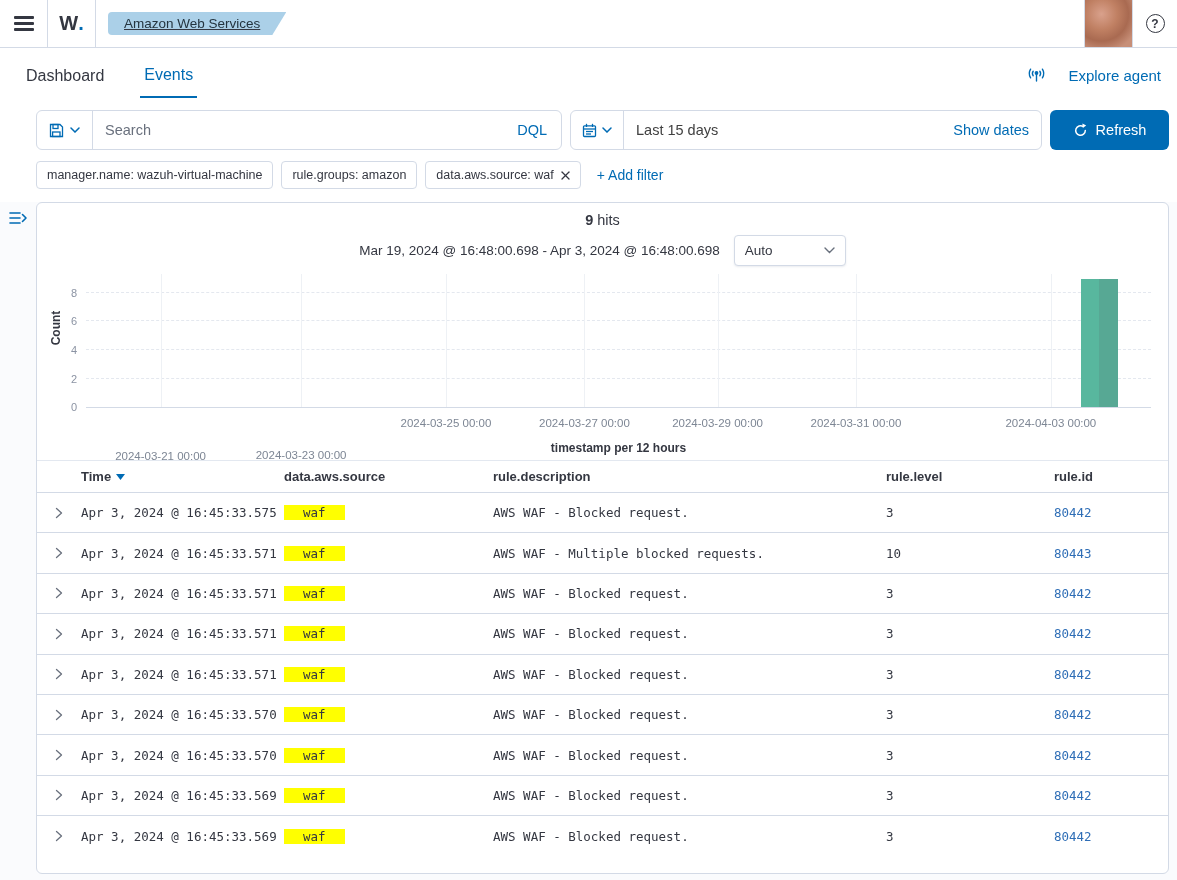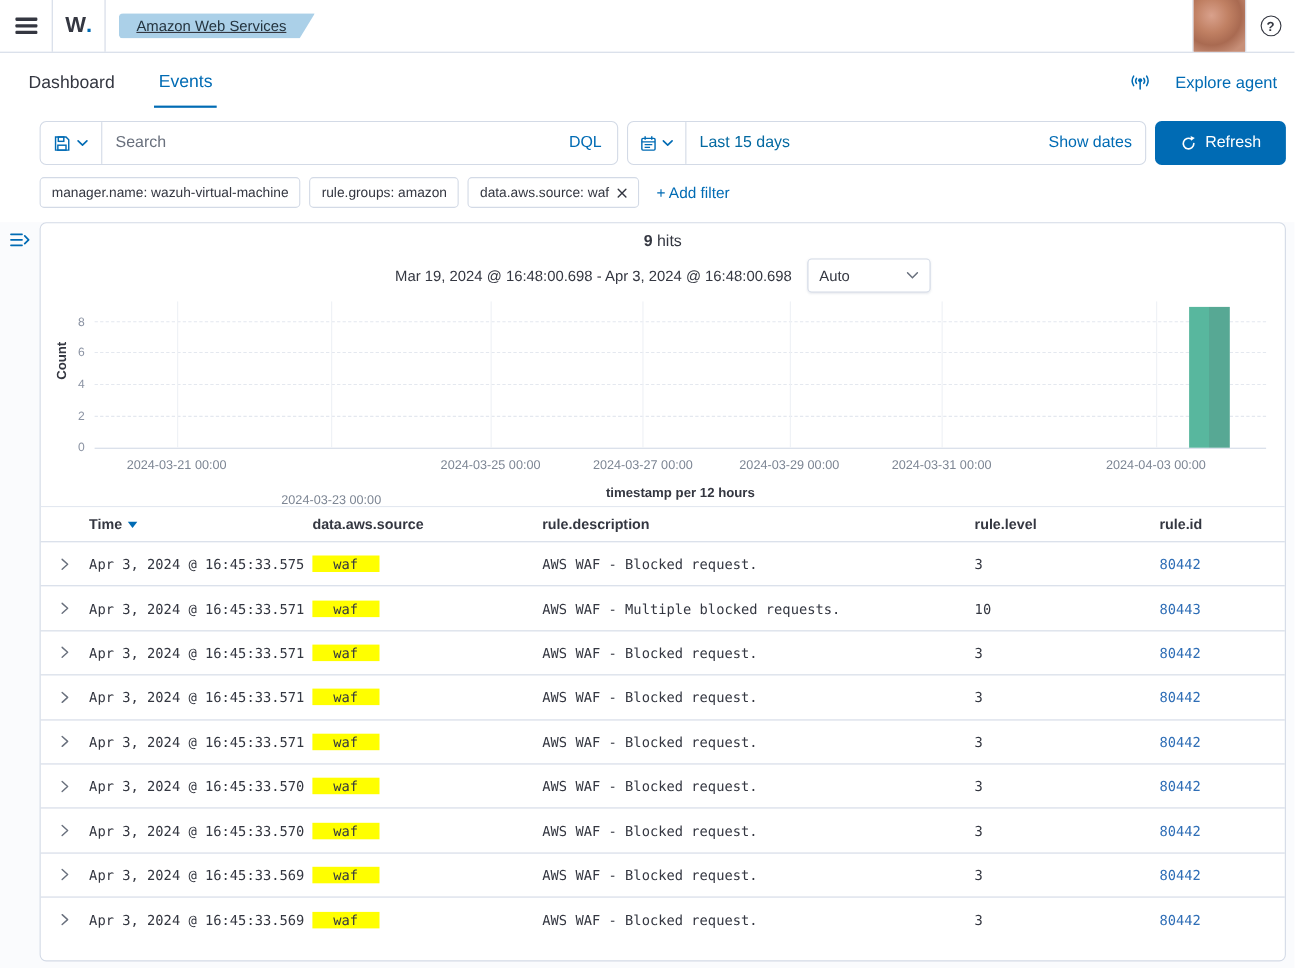--- a/index.html
+++ b/index.html
@@ -32,21 +32,21 @@
 
   
   .queryrow { display:flex; align-items:stretch; padding:8px 8px 0 36px; gap:8px; height:48px; }
   .searchbox { flex:1; display:flex; align-items:center; border:1px solid #d3dae6; border-radius:6px; background:#fff; }
   .save-seg { display:flex; align-items:center; gap:6px; padding:0 12px; border-right:1px solid #d3dae6; height:100%; cursor:pointer; }
   .search-input { flex:1; border:none; outline:none; font-size:14.5px; padding:0 12px; color:#343741; font-family:"Liberation Sans",sans-serif; background:transparent; }
   .search-input::placeholder { color:#69707d; }
   .dql { color:#006bb4; font-size:14.5px; padding:0 14px; cursor:pointer; }
   .datebox { width:472px; display:flex; align-items:center; border:1px solid #d3dae6; border-radius:6px; background:#fff; }
   .cal-seg { display:flex; align-items:center; gap:5px; padding:0 11px; border-right:1px solid #d3dae6; height:100%; cursor:pointer; }
-  .date-text { flex:1; font-size:14.5px; padding-left:12px; color:#0369a1; cursor:pointer; }
+  .date-text { flex:1; font-size:14.5px; padding-left:12px; color:#404040; cursor:pointer; }
   .show-dates { color:#006bb4; font-size:14.5px; padding-right:12px; cursor:pointer; }
   .refresh-btn { width:119px; background:#006bb4; color:#fff; border:none; border-radius:6px; font-size:14.5px; font-family:"Liberation Sans",sans-serif;
                  display:flex; align-items:center; justify-content:center; gap:8px; cursor:pointer; }
 
   
   .filtersrow { display:flex; align-items:center; gap:8px; padding:10px 8px 0 36px; height:40px; }
   .pill { display:flex; align-items:center; gap:7px; border:1px solid #d3dae6; border-radius:4px; background:#fff;
           font-size:12.5px; color:#343741; padding:6px 10px; cursor:pointer;text-align:center; }
   .pill .x { display:flex; cursor:pointer; }
   .addfilter { color:#006bb4; font-size:14px; margin-left:8px; cursor:pointer; }
@@ -255,21 +255,21 @@
           <div class="xgrid" style="left: 7%;"></div>
           <div class="xgrid" style="left: 20.2%;"></div>
           <div class="xgrid" style="left: 33.8%;"></div>
           <div class="xgrid" style="left: 46.8%;"></div>
           <div class="xgrid" style="left: 59.3%;"></div>
           <div class="xgrid" style="left: 72.3%;"></div>
           <div class="xgrid" style="left: 90.6%;"></div>
           <div class="bar" style="left: 93.4%; width: 3.5%; height: 96.463%; background: linear-gradient(90deg, rgb(88, 183, 158) 0px, rgb(88, 183, 158) 50%, rgb(87, 168, 148) 50%, rgb(87, 168, 148) 100%);"></div>
         </div>
       <div class="xlabels" id="xlabels">
-          <div class="xlabel" style="left: 7%;">2024-03-21 00:00</div>
+          <div class="xlabel" style="left: 7%; margin-top: 33px;">2024-03-21 00:00</div>
           <div class="xlabel" style="left: 20.2%; margin-top: 32px;">2024-03-23 00:00</div>
           <div class="xlabel" style="left: 33.8%;">2024-03-25 00:00</div>
           <div class="xlabel" style="left: 46.8%;">2024-03-27 00:00</div>
           <div class="xlabel" style="left: 59.3%;">2024-03-29 00:00</div>
           <div class="xlabel" style="left: 72.3%;">2024-03-31 00:00</div>
           <div class="xlabel" style="left: 90.6%;">2024-04-03 00:00</div>
         </div>
       <div class="x-axis-title">timestamp per 12 hours</div>
     </div>
 

